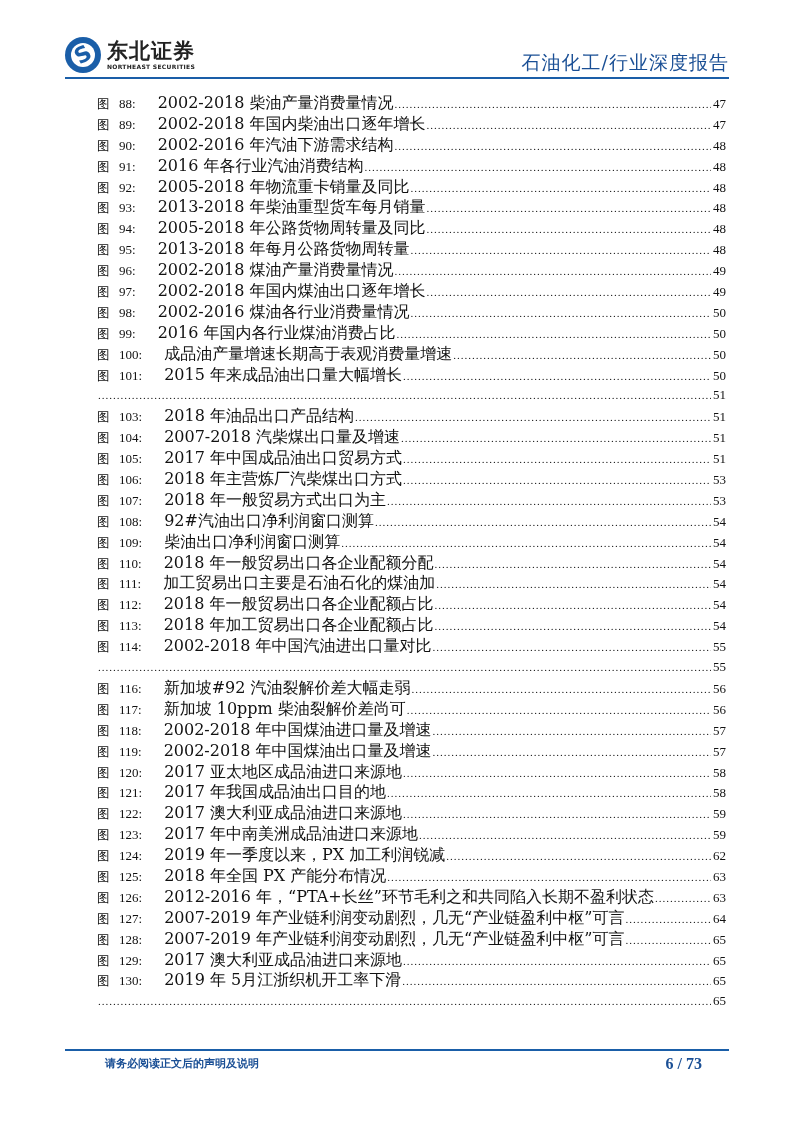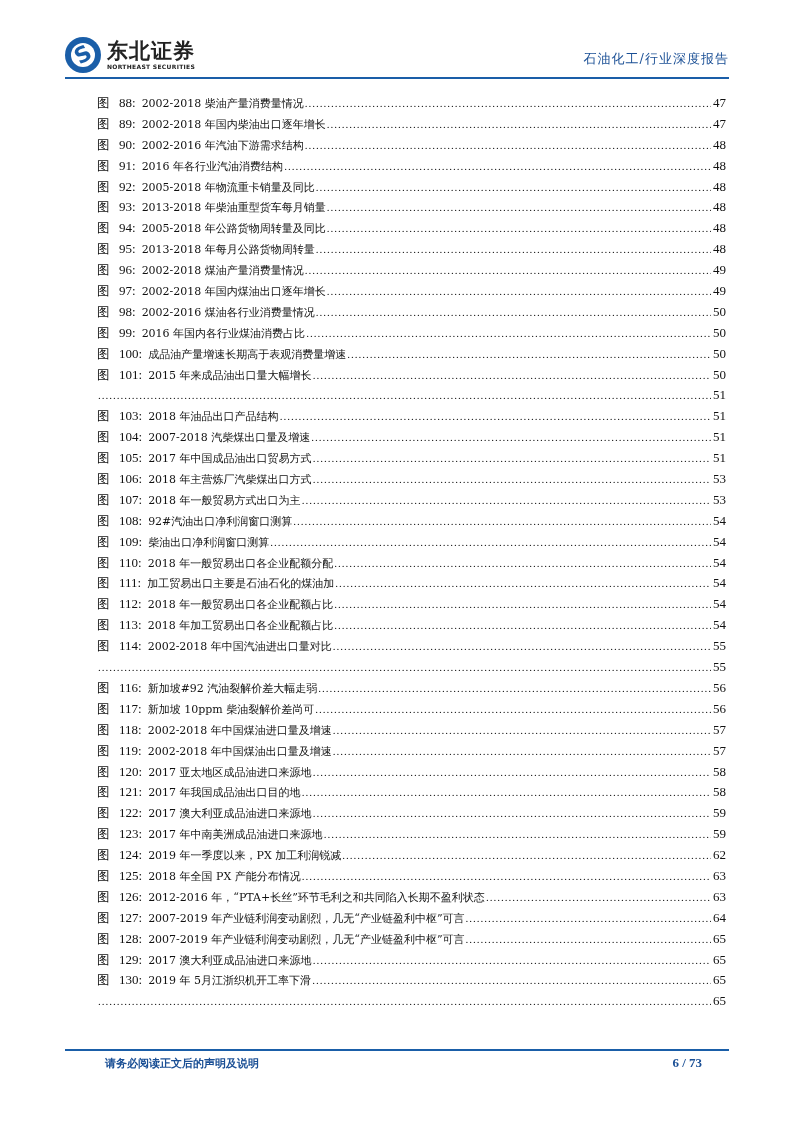--- a/index.html
+++ b/index.html
@@ -7,36 +7,36 @@
          font-family: "Liberation Serif", "DejaVu Serif", serif; color: #111; }
   .header { position: absolute; left: 65px; top: 36px; width: 664px; height: 40px; }
   .logo { position: absolute; left: 0; top: 0; height: 38px; display: flex; align-items: center; }
   .logo-mark { width: 36px; height: 36px; border-radius: 50%; background: #1a5ea8; position: relative; }
   .logo-mark::before { content: ""; position: absolute; left: 6px; top: 6px; width: 24px; height: 24px; border-radius: 50%; background: #fff; }
   .logo-mark::after { content: "S"; position: absolute; left: 0; top: 0; width: 36px; height: 36px; line-height: 36px; text-align: center;
                       color: #1a5ea8; font-family: "DejaVu Sans", sans-serif; font-weight: bold; font-size: 22px; transform: rotate(-30deg); }
   .logo-text { margin-left: 6px; display: flex; flex-direction: column; }
   .logo-cn { font-family: "DejaVu Sans", sans-serif; font-weight: bold; font-size: 21px; color: #222; letter-spacing: 1px; line-height: 24px; }
   .logo-en { font-family: "DejaVu Sans", sans-serif; font-weight: bold; font-size: 6px; color: #222; letter-spacing: 0.3px; line-height: 8px; }
-  .header-title { position: absolute; right: 0; top: 14px; font-size: 13px; color: #1a4f95; letter-spacing: 1px; font-family: "DejaVu Serif", serif; margin-left: 12px; }
+  .header-title { position: absolute; right: 0; top: 14px; font-size: 19px; color: #1a4f95; letter-spacing: 1px; font-family: "DejaVu Serif", serif; margin-left: 12px; }
   .header-rule { position: absolute; left: 65px; top: 77px; width: 664px; height: 2px; background: #1a5ea8; }
 
   .toc { position: absolute; left: 97px; top: 93px; width: 629px; }
   .toc-row { height: 20.9px; line-height: 20.9px; display: flex; align-items: baseline; font-size: 13px; white-space: nowrap; }
   .toc-label { flex: 0 0 auto; }
   .toc-pre { display: inline-block; width: 22px; font-family: "DejaVu Serif", serif; font-size: 12.5px; }
-  .toc-num { display: inline-block; margin-right: 6px; }
-  .toc-title { font-family: "DejaVu Serif", serif; font-size: 11px; }
+  .toc-num { display: inline-block; margin-right: 14px; }
+  .toc-title { font-family: "DejaVu Serif", serif; font-size: 16px; margin-left: 8px; }
   .toc-dots { flex: 1 1 auto; overflow: hidden; margin: 0 1px; }
   .toc-dots::before { content: "........................................................................................................................................................................................................................"; letter-spacing: 1px; font-size: 11px; }
   .toc-page { flex: 0 0 auto; text-align: right; min-width: 14px; }
 
   .footer-rule { position: absolute; left: 65px; top: 1049px; width: 664px; height: 1.5px; background: #1a5ea8; }
   .footer-note { position: absolute; left: 105px; top: 1056px; font-size: 11px; color: #1a4f95; font-family: "DejaVu Serif", serif; font-weight: bold; text-align: right; }
-  .footer-page { position: absolute; right: 91px; top: 1055px; font-size: 13px; color: #1a4f95; font-weight: bold; }
+  .footer-page { position: absolute; right: 91px; top: 1055px; font-size: 16px; color: #1a4f95; font-weight: bold; }
 </style>
 </head>
 <body>
 
 <div class="header">
   <div class="logo">
     <div class="logo-mark"></div>
     <div class="logo-text">
       <span class="logo-cn">东北证券</span>
       <span class="logo-en">NORTHEAST SECURITIES</span>

